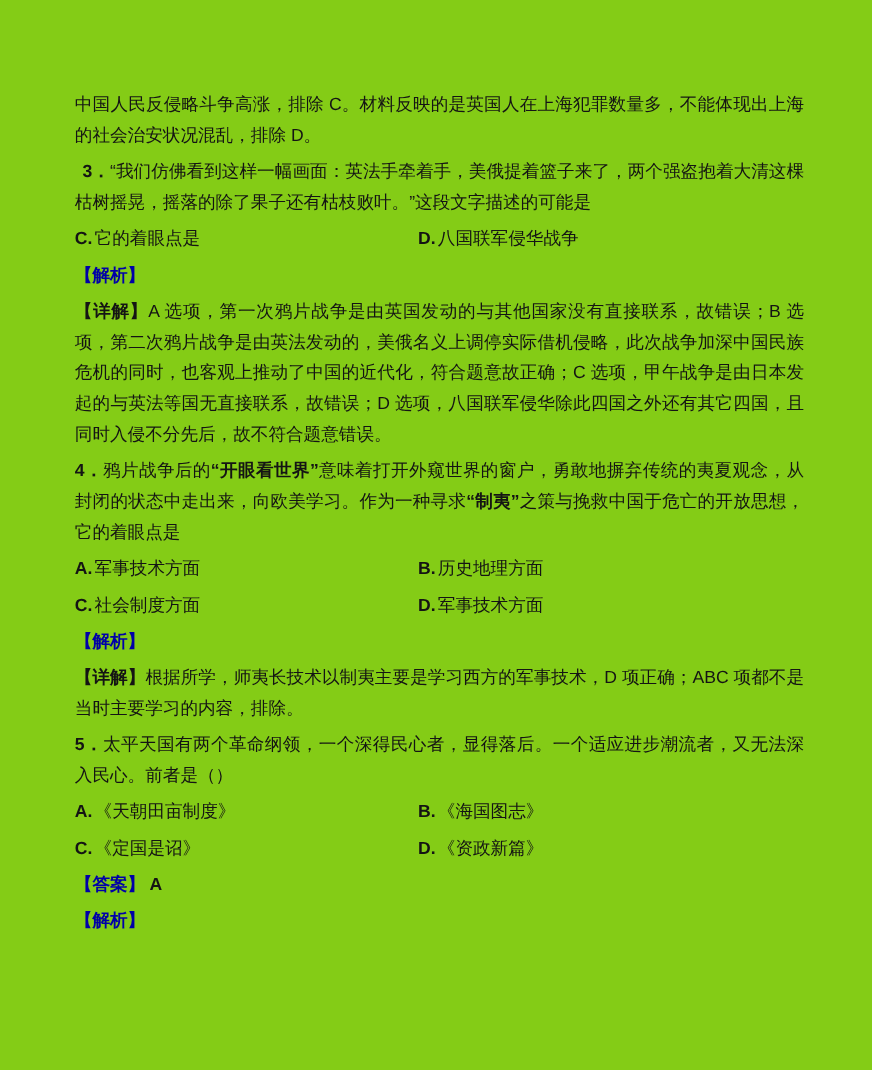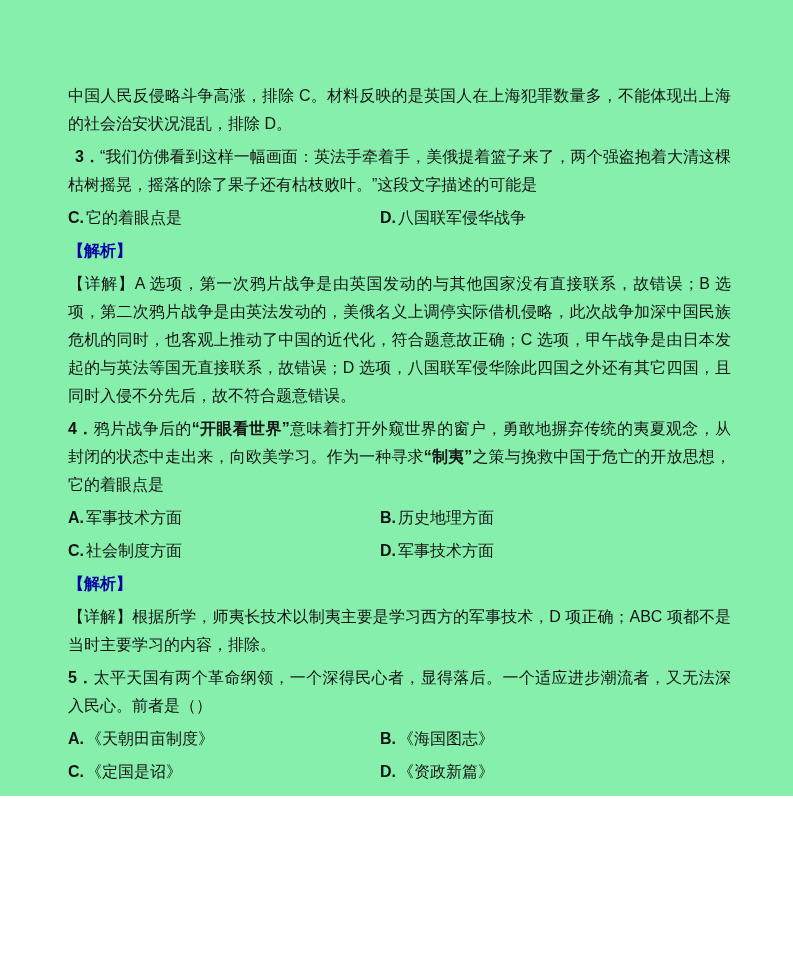--- a/index.html
+++ b/index.html
@@ -1,43 +1,43 @@
 <!DOCTYPE html>
 <html><head>
 <meta charset="utf-8">
 <style>
   html, body { margin: 0; padding: 0; background: #ffffff; }
   .page {
     position: relative;
     width: 793px;
-    height: 796px;
+    height: 973px;
     box-sizing: border-box;
     padding: 82px 62px 0 68px;
-    background: #86efac;
+    background: #84cc16;
     font-family: "Liberation Sans", "DejaVu Sans", sans-serif;
     font-size: 16px;
     line-height: 28px;
     color: #141414;
     overflow: hidden;
   }
   .para {
     margin: 0 0 5px 0;
     text-align: justify;
   }
   .q-stem-indent { text-indent: 7px; }
   .optrow {
     display: grid;
     grid-template-columns: 312px 1fr;
     margin: 0 0 5px 0;
   }
   .opt { margin: 0; }
   .olabel { font-weight: bold; padding-right: 2px; }
   .qnum { font-weight: bold; }
   .blue-label { color: #0000A8; font-weight: bold; }
-  .black-label { color: #141414; font-weight: normal; margin-top: 32px; }
+  .black-label { color: #141414; font-weight: bold; margin-top: 32px; }
   .ans-letter { font-weight: bold; padding-left: 4px; }
   .bold-seg { font-weight: bold; }
 </style>
 </head>
 <body>
 
 <div class="page">
 
   <p class="para">中国人民反侵略斗争高涨，排除 C。材料反映的是英国人在上海犯罪数量多，不能体现出上海的社会治安状况混乱，排除 D。</p>
 

